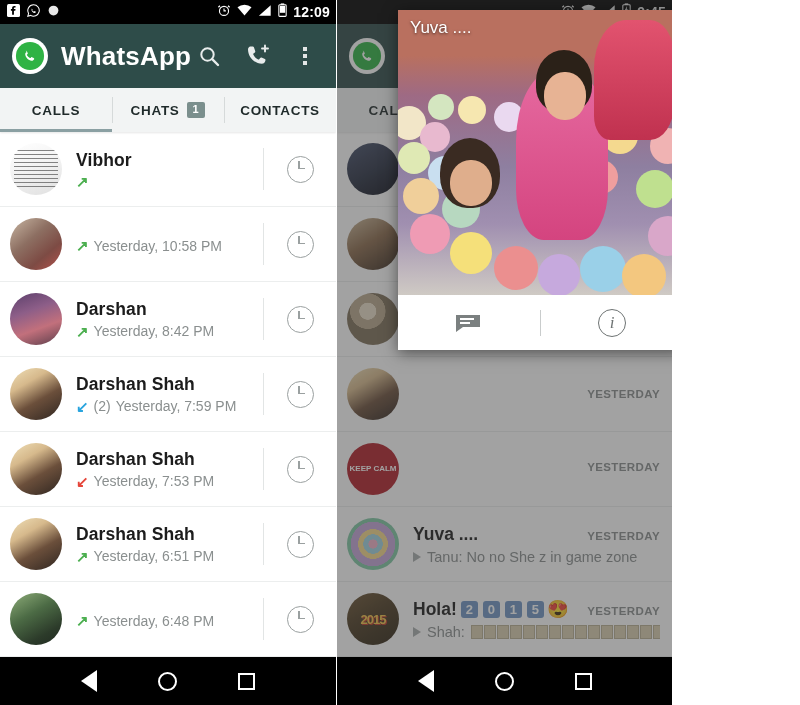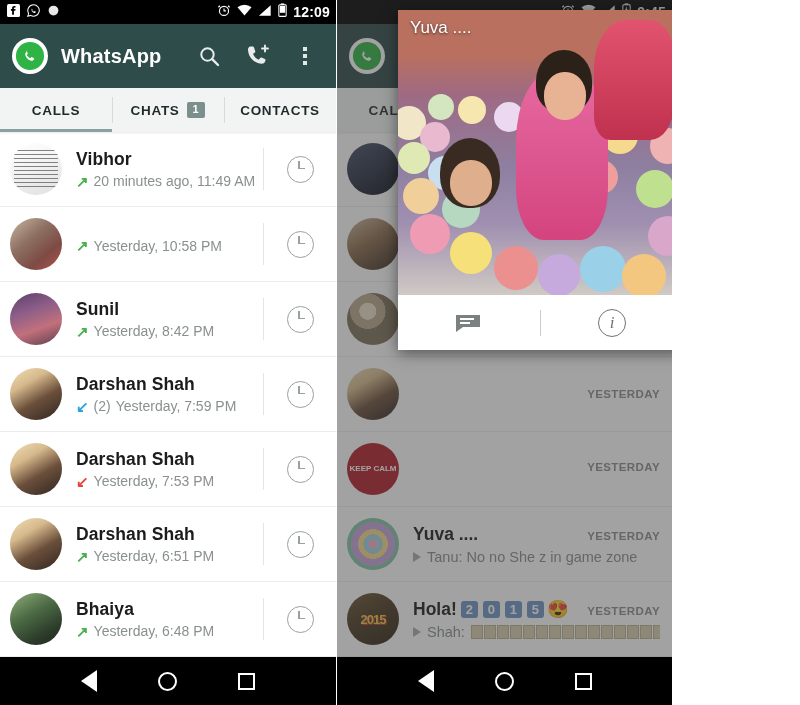--- a/index.html
+++ b/index.html
@@ -27,21 +27,21 @@
     height: 64px; background: #2e4c49; display: flex; align-items: center;
     padding: 0 10px 0 12px; position: relative; z-index: 4;
   }
   .wa-logo {
     width: 36px; height: 36px; border-radius: 50%;
     background: #ffffff; display: flex; align-items: center; justify-content: center;
     flex: 0 0 auto;
   }
   .wa-logo .bubble { width: 30px; height: 30px; }
   .app-title {
-    color: #fff; font-size: 20px; font-weight: bold; margin-left: 13px; letter-spacing: .2px;
+    color: #fff; font-size: 26px; font-weight: bold; margin-left: 13px; letter-spacing: .2px;
   }
   .appbar-actions { margin-left: auto; display: flex; align-items: center; gap: 18px; padding-right: 6px;}
   .act { width: 30px; height: 30px; display: flex; align-items: center; justify-content: center; cursor: pointer; }
   .dots { display: flex; flex-direction: column; gap: 3px; align-items: center; padding: 0 6px;}
   .dots i { width: 4px; height: 4px; background: #e3e6e6; display:block; }
 
   
   .tabs {
     height: 44px; background: #f2f4f4; display: flex; position: relative; z-index: 3;
     box-shadow: 0 1px 2px rgba(0,0,0,.10);
@@ -252,21 +252,20 @@
   </div>
 
   <div class="list">
 
     <div class="call-row">
       <div class="avatar av1"></div>
       <div class="call-main">
         <div class="call-name">Vibhor</div>
         <div class="call-sub">
           <span class="arrow out">↗</span>
-          <span>20 minutes ago, 11:49 AM</span>
         </div>
       </div>
       <div class="call-divider"></div>
       <div class="call-action">
           <div class="clock-ico"></div>
         </div>
     </div>
 
     <div class="call-row">
       <div class="avatar av2"></div>
@@ -278,21 +277,21 @@
       </div>
       <div class="call-divider"></div>
       <div class="call-action">
           <div class="clock-ico"></div>
         </div>
     </div>
 
     <div class="call-row">
       <div class="avatar av3"></div>
       <div class="call-main">
-        <div class="call-name">Sunil</div>
+        <div class="call-name">Darshan</div>
         <div class="call-sub">
           <span class="arrow out">↗</span>
           <span>Yesterday, 8:42 PM</span>
         </div>
       </div>
       <div class="call-divider"></div>
       <div class="call-action">
           <div class="clock-ico"></div>
         </div>
     </div>
@@ -339,21 +338,20 @@
       </div>
       <div class="call-divider"></div>
       <div class="call-action">
           <div class="clock-ico"></div>
         </div>
     </div>
 
     <div class="call-row">
       <div class="avatar av5"></div>
       <div class="call-main">
-        <div class="call-name">Bhaiya</div>
         <div class="call-sub">
           <span class="arrow out">↗</span>
           <span>Yesterday, 6:48 PM</span>
         </div>
       </div>
       <div class="call-divider"></div>
       <div class="call-action">
           <div class="clock-ico"></div>
         </div>
     </div>

